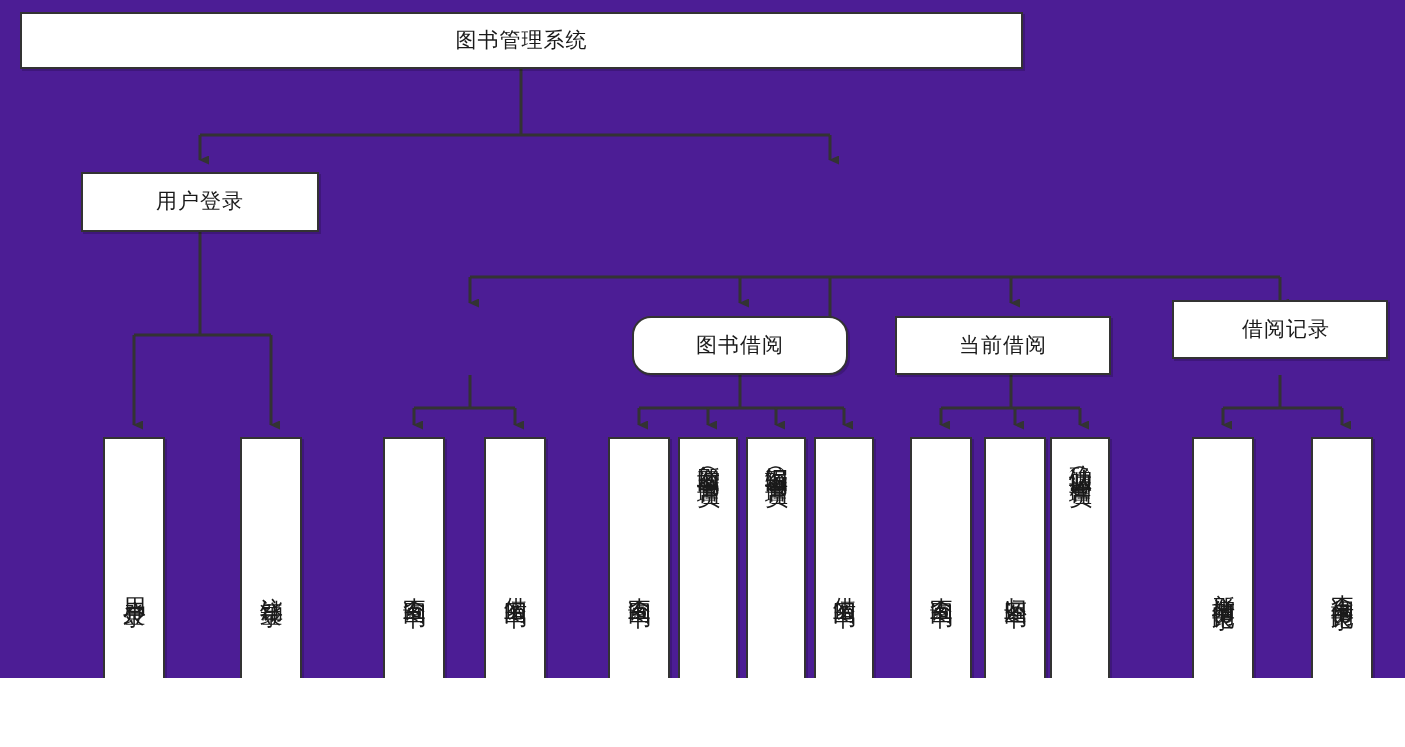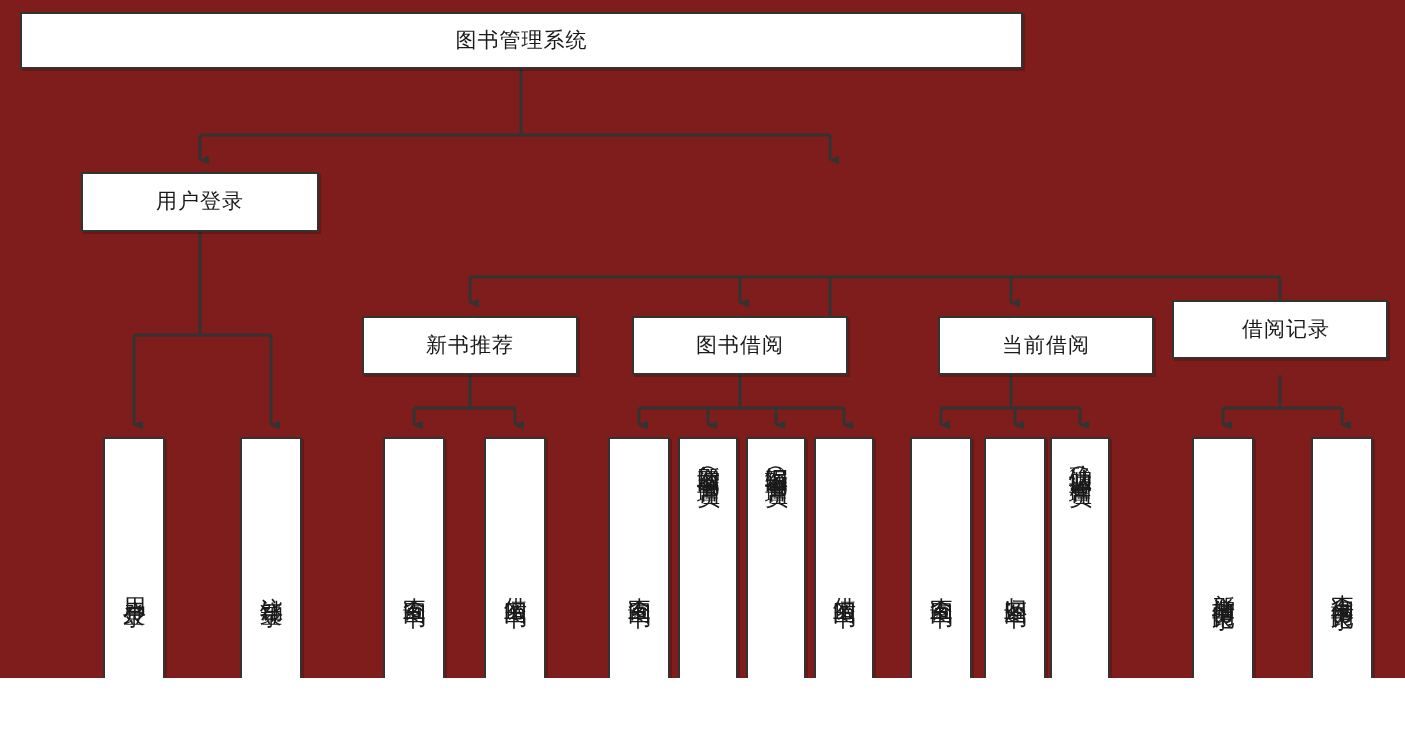--- a/index.html
+++ b/index.html
@@ -8,21 +8,21 @@
     padding: 0;
     background: #ffffff;
   }
   body {
     font-family: "DejaVu Sans", "Liberation Sans", sans-serif;
   }
   #diagram-root {
     position: relative;
     width: 1405px;
     height: 678px;
-    background: #7f1d1d;
+    background: #4c1d95;
     overflow: hidden;
   }
   #diagram-svg {
     position: absolute;
     left: 0;
     top: 0;
     width: 1405px;
     height: 747px;
   }
   .node {
@@ -122,23 +122,22 @@
       <path d="M 1223 408 L 1342 408"></path>
       <path d="M 1223 408 L 1223 425" marker-end="url(#arrowhead)"></path>
       <path d="M 1342 408 L 1342 425" marker-end="url(#arrowhead)"></path>
     </g>
   </svg>
 
   <div class="node node-h" style="left:20px; top:12px; width:1003px; height:57px;">图书管理系统</div>
 
   <div class="node node-h" style="left:81px; top:172px; width:238px; height:60px;">用户登录</div>
 
-  <div class="node node-h" style="left:362px; top:316px; width:216px; height:59px;">新书推荐</div>
-  <div class="node node-h" style="left:632px; top:316px; width:216px; height:59px;">图书借阅</div>
-  <div class="node node-h" style="left:938px; top:316px; width:216px; height:59px;">当前借阅</div>
+  <div class="node node-h" style="left:632px; top:316px; width:216px; height:59px;border-radius:19px;">图书借阅</div>
+  <div class="node node-h" style="left:895px; top:316px; width:216px; height:59px;">当前借阅</div>
   <div class="node node-h" style="left:1172px; top:300px; width:216px; height:59px;padding-left:12px;">借阅记录</div>
 
   <div class="node node-v" style="left:103px; top:437px; width:62px; height:296px;">用户登录</div>
   <div class="node node-v" style="left:240px; top:437px; width:62px; height:296px;">注销登录</div>
 
   <div class="node node-v" style="left:383px; top:437px; width:62px; height:296px;">查询图书</div>
   <div class="node node-v" style="left:484px; top:437px; width:62px; height:296px;">借阅图书</div>
 
   <div class="node node-v" style="left:608px; top:437px; width:62px; height:296px;">查询图书</div>
   <div class="node node-v align-top" style="left:678px; top:437px; width:60px; height:296px;">新增图书（管理员）</div>

